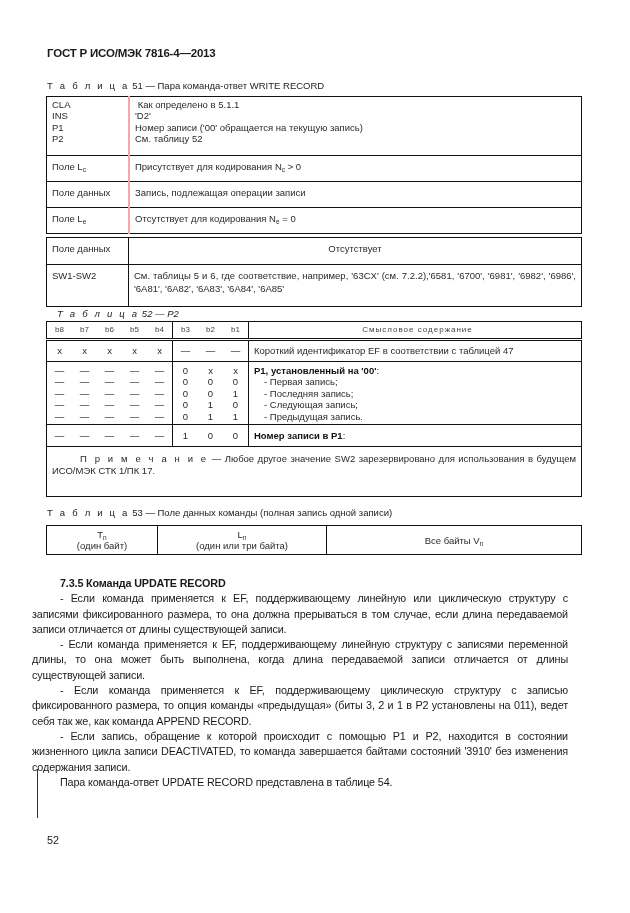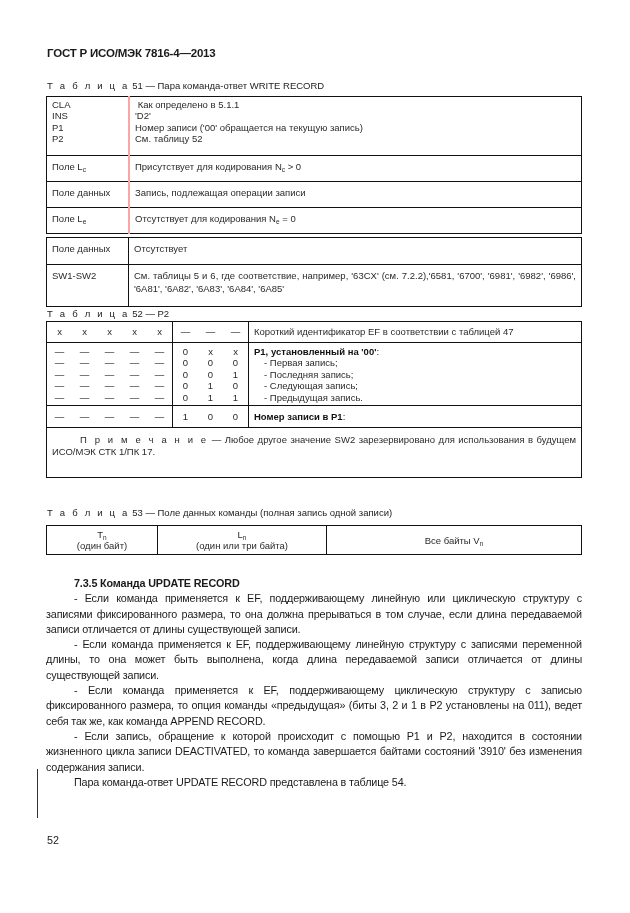--- a/index.html
+++ b/index.html
@@ -41,21 +41,21 @@
   .sub-item { display: block; padding-left: 10px; }
   .bold { font-weight: bold; color: #111; }
 
   
   .t53 { left: 46px; top: 525px; width: 536px; border: 1.3px solid #111; }
   .t53 td { height: 28px; text-align: center; vertical-align: middle; line-height: 11px; }
   .t53 td.c1 { width: 110px; border-right: 1px solid #111; }
   .t53 td.c2 { width: 168px; border-right: 1px solid #111; }
 
   
-  .body { left: 46px; width: 536px; top: 576px; font-size: 10.8px; line-height: 15.3px; color: #1a1a1a;
+  .body { left: 32px; width: 536px; top: 576px; font-size: 10.8px; line-height: 15.3px; color: #1a1a1a;
           letter-spacing: -0.15px; }
   .body p { margin: 0; text-align: justify; text-indent: 28px; }
   .body h3 { margin: 0; font-size: 10.8px; font-weight: bold; padding-left: 28px; }
   .changebar { left: 37px; top: 769px; width: 1px; height: 49px; background: #333; }
   .pagenum { left: 47px; top: 834px; font-size: 10.8px; }
 </style>
 </head>
 <body>
 
 <div class="abs hdr">ГОСТ Р ИСО/МЭК 7816-4—2013</div>
@@ -90,33 +90,44 @@
     <td class="k"><span>Поле L</span><sub>e</sub></td>
     <td><span>Отсутствует для кодирования N</span><sub>e</sub><span> = 0</span></td>
   </tr>
 </tbody>
   </table>
 
 <table class="t51 t51b" style="top:237px;">
   <tbody>
       <tr>
     <td class="k" style="border-top:none;">Поле данных</td>
-    <td style="border-top:none;">Отсутствует</td>
+    <td style="border-top:none;text-align:center;">Отсутствует</td>
   </tr>
   <tr class="sw">
     <td class="k">SW1-SW2</td>
     <td style="text-align:justify; line-height:12.5px;">См. таблицы 5 и 6, где соответствие, например, '63CX' (см. 7.2.2),'6581,  '6700', '6981', '6982', '6986', '6A81', '6A82', '6A83', '6A84', '6A85'</td>
   </tr>
 </tbody>
   </table>
 
-<div class="abs cap" style="left:47px; top:308px;"><span class="sp">Т а б л и ц а</span><span> 52 — P2</span></div>
+<div class="abs cap" style="left:57px; top:308px;font-style:italic;"><span class="sp">Т а б л и ц а</span><span> 52 — P2</span></div>
 
 <table class="t52">
   <tbody>
+      <tr class="hrow">
+    <td class="b">b8</td>
+    <td class="b">b7</td>
+    <td class="b">b6</td>
+    <td class="b">b5</td>
+    <td class="b div4">b4</td>
+    <td class="b">b3</td>
+    <td class="b">b2</td>
+    <td class="b div1">b1</td>
+    <td class="meaning">Смысловое содержание</td>
+  </tr>
   <tr class="r1">
     <td class="b">x</td>
     <td class="b">x</td>
     <td class="b">x</td>
     <td class="b">x</td>
     <td class="b div4">x</td>
     <td class="b">—</td>
     <td class="b">—</td>
     <td class="b div1">—</td>
     <td class="meaning">Короткий идентификатор EF в соответствии с таблицей 47</td>

